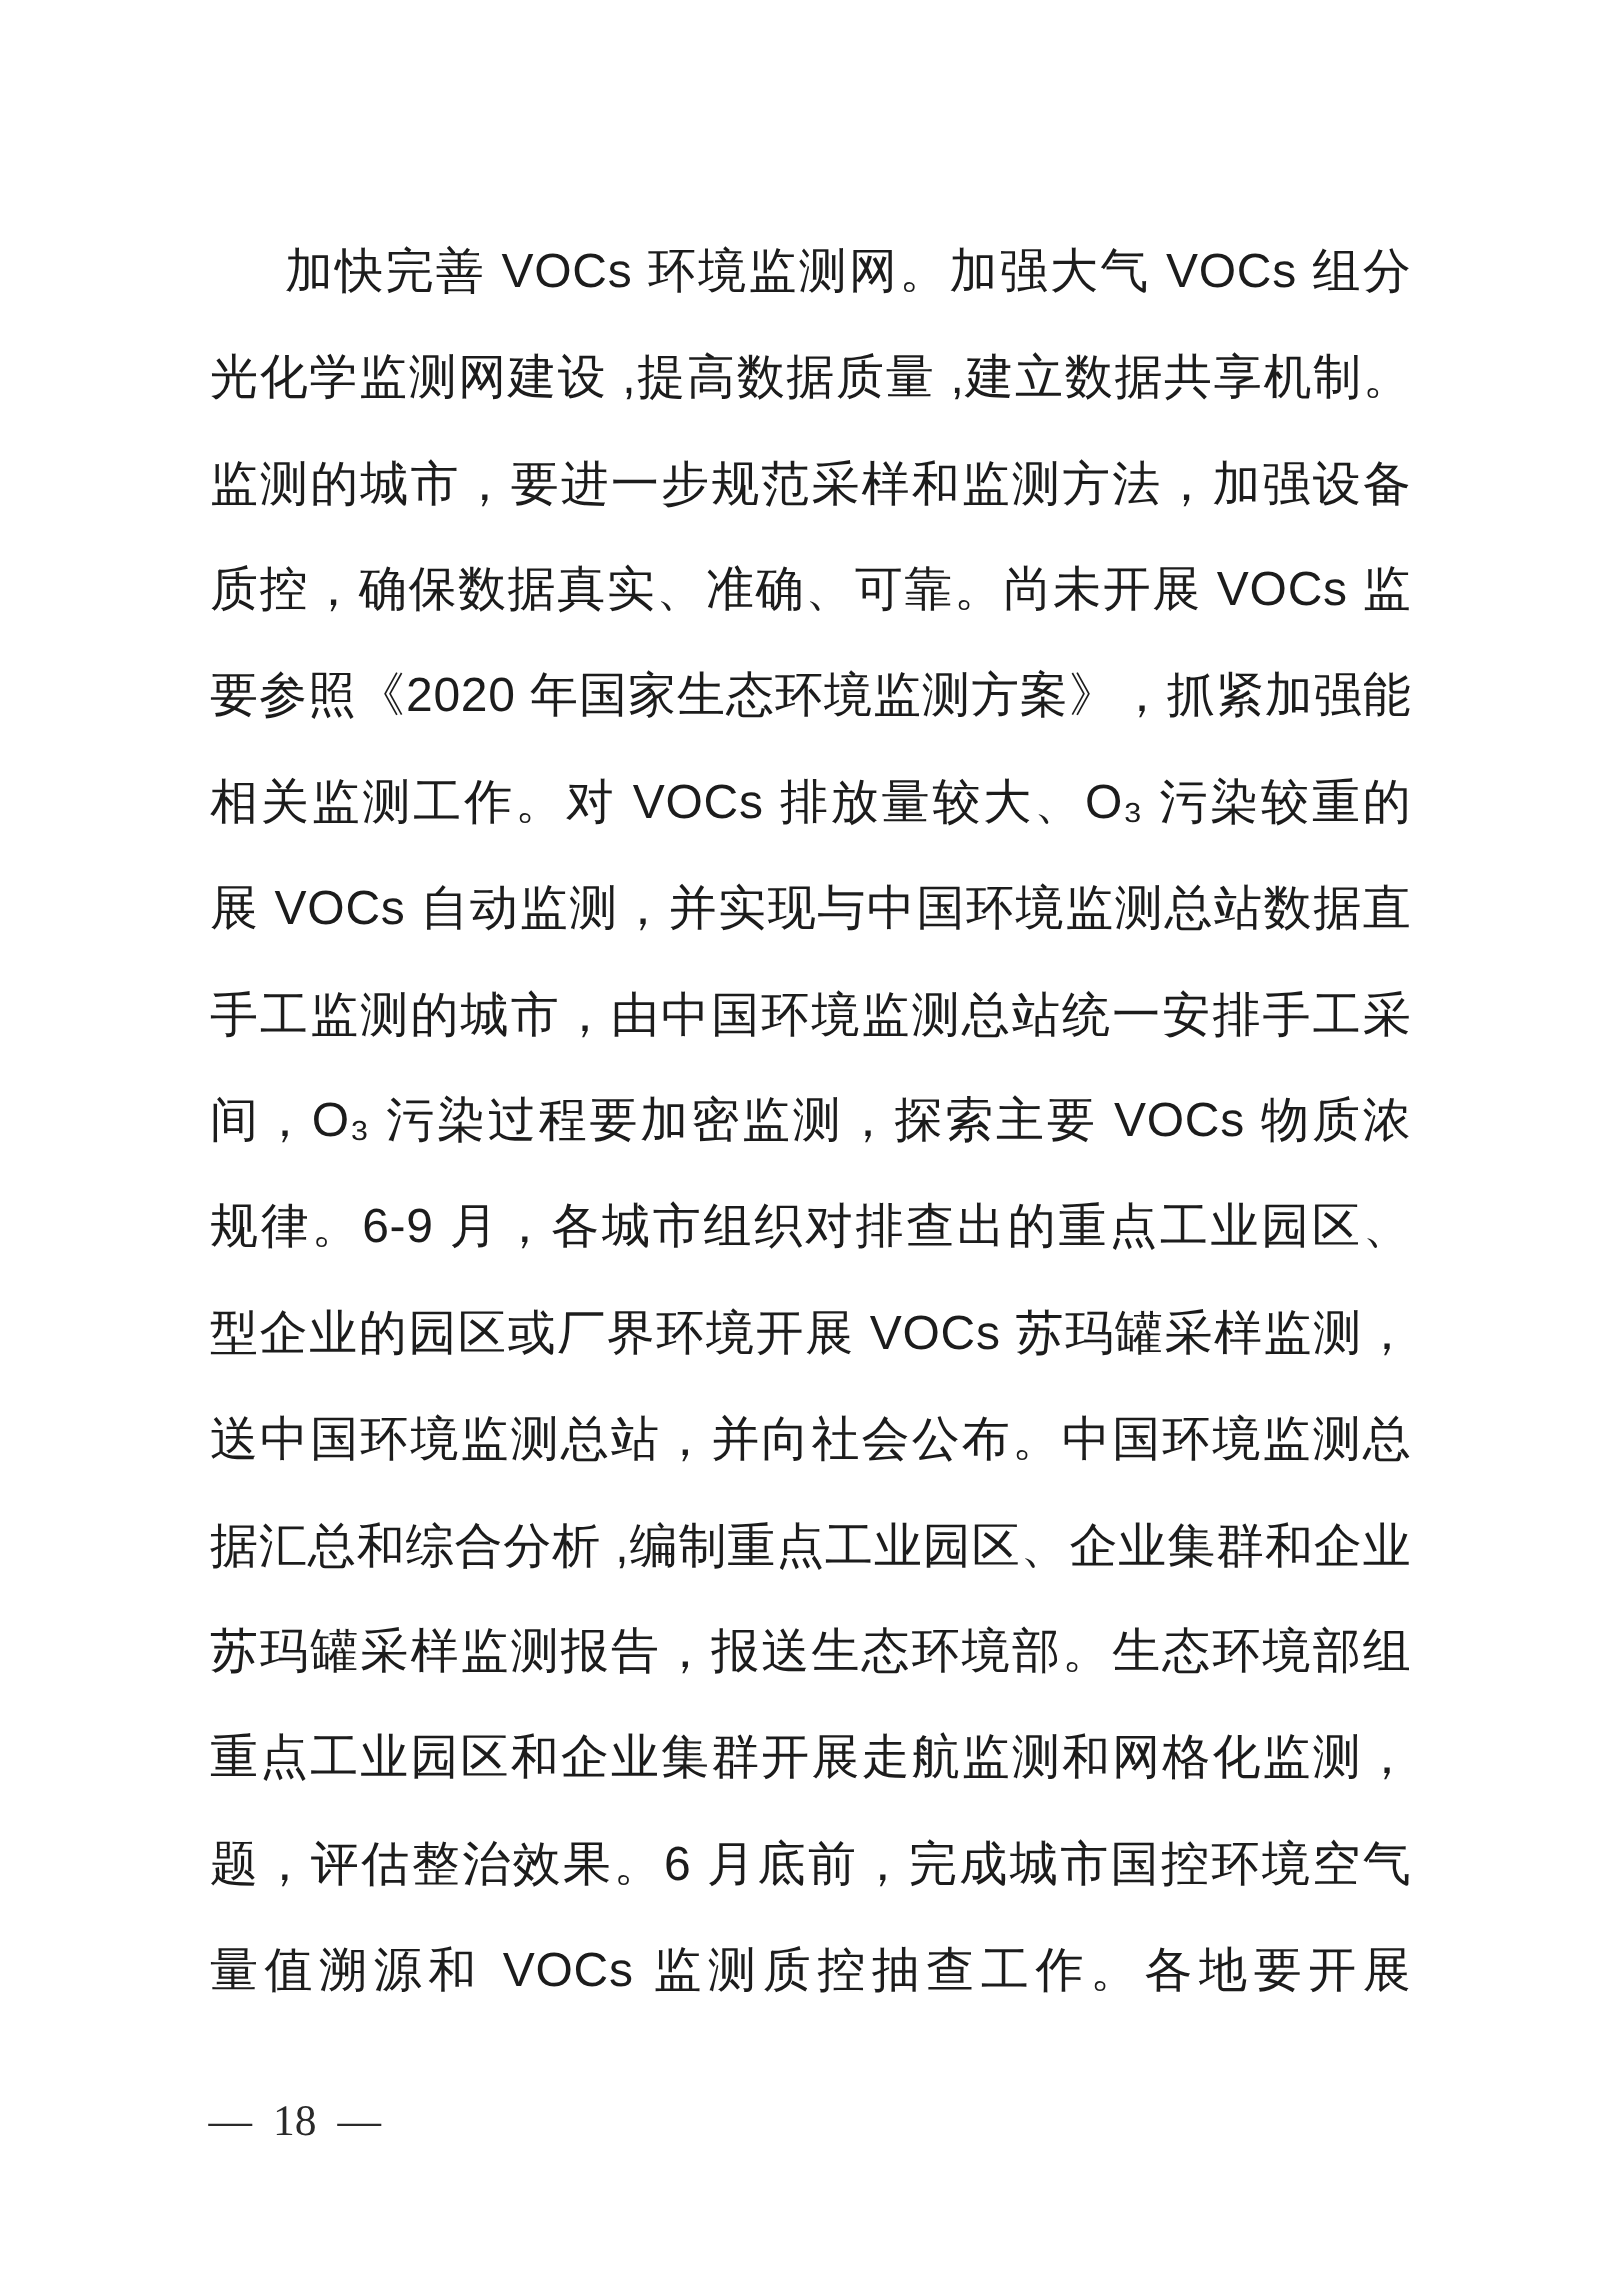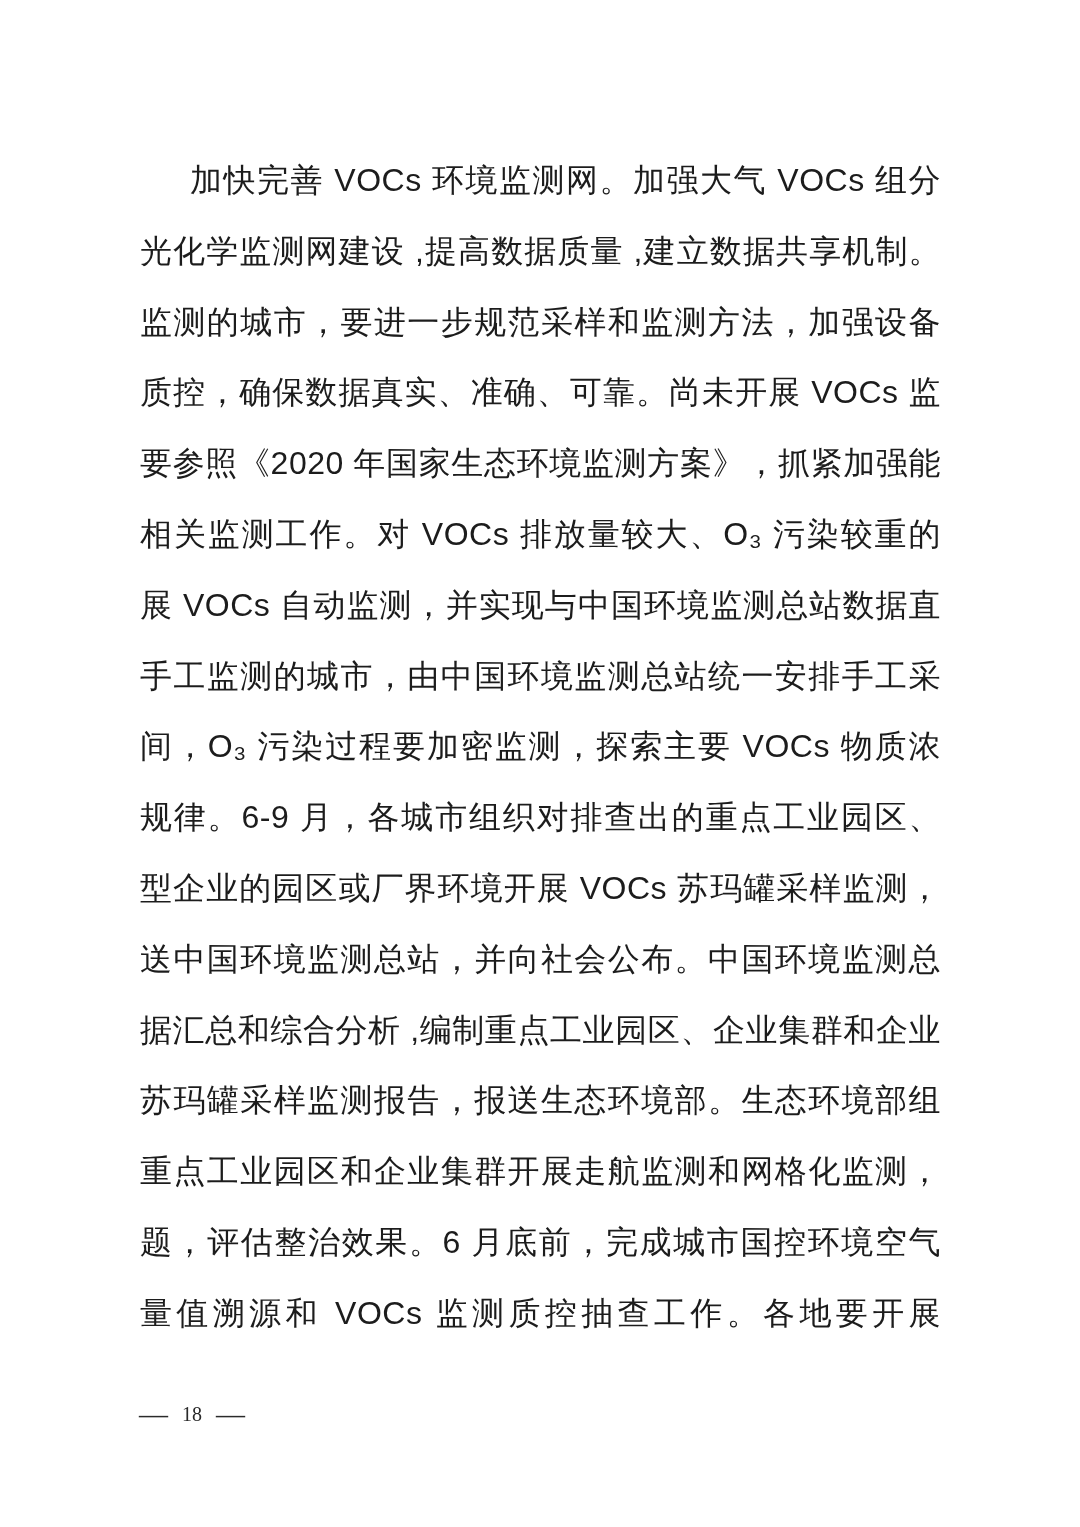--- a/index.html
+++ b/index.html
@@ -47,21 +47,21 @@
     font-family: "Liberation Serif", "DejaVu Serif", serif;
     font-size: 29px;
     color: #2a2a2a;
   }
   .footer .dash {
     font-family: "Liberation Serif", "DejaVu Serif", serif;
     letter-spacing: 0;
   }
   .footer .pagenum {
     margin: 0 14px;
-    font-size: 20px;
+    font-size: 29px;
   }
 </style>
 </head>
 <body>
 
 <div class="page">
 
   <div class="text-block">
     <div class="line indent">加快完善 VOCs 环境监测网。加强大气 VOCs 组分观测，完善</div>
     <div class="line">光化学监测网建设 ,提高数据质量 ,建立数据共享机制。已开展 VOCs</div>

